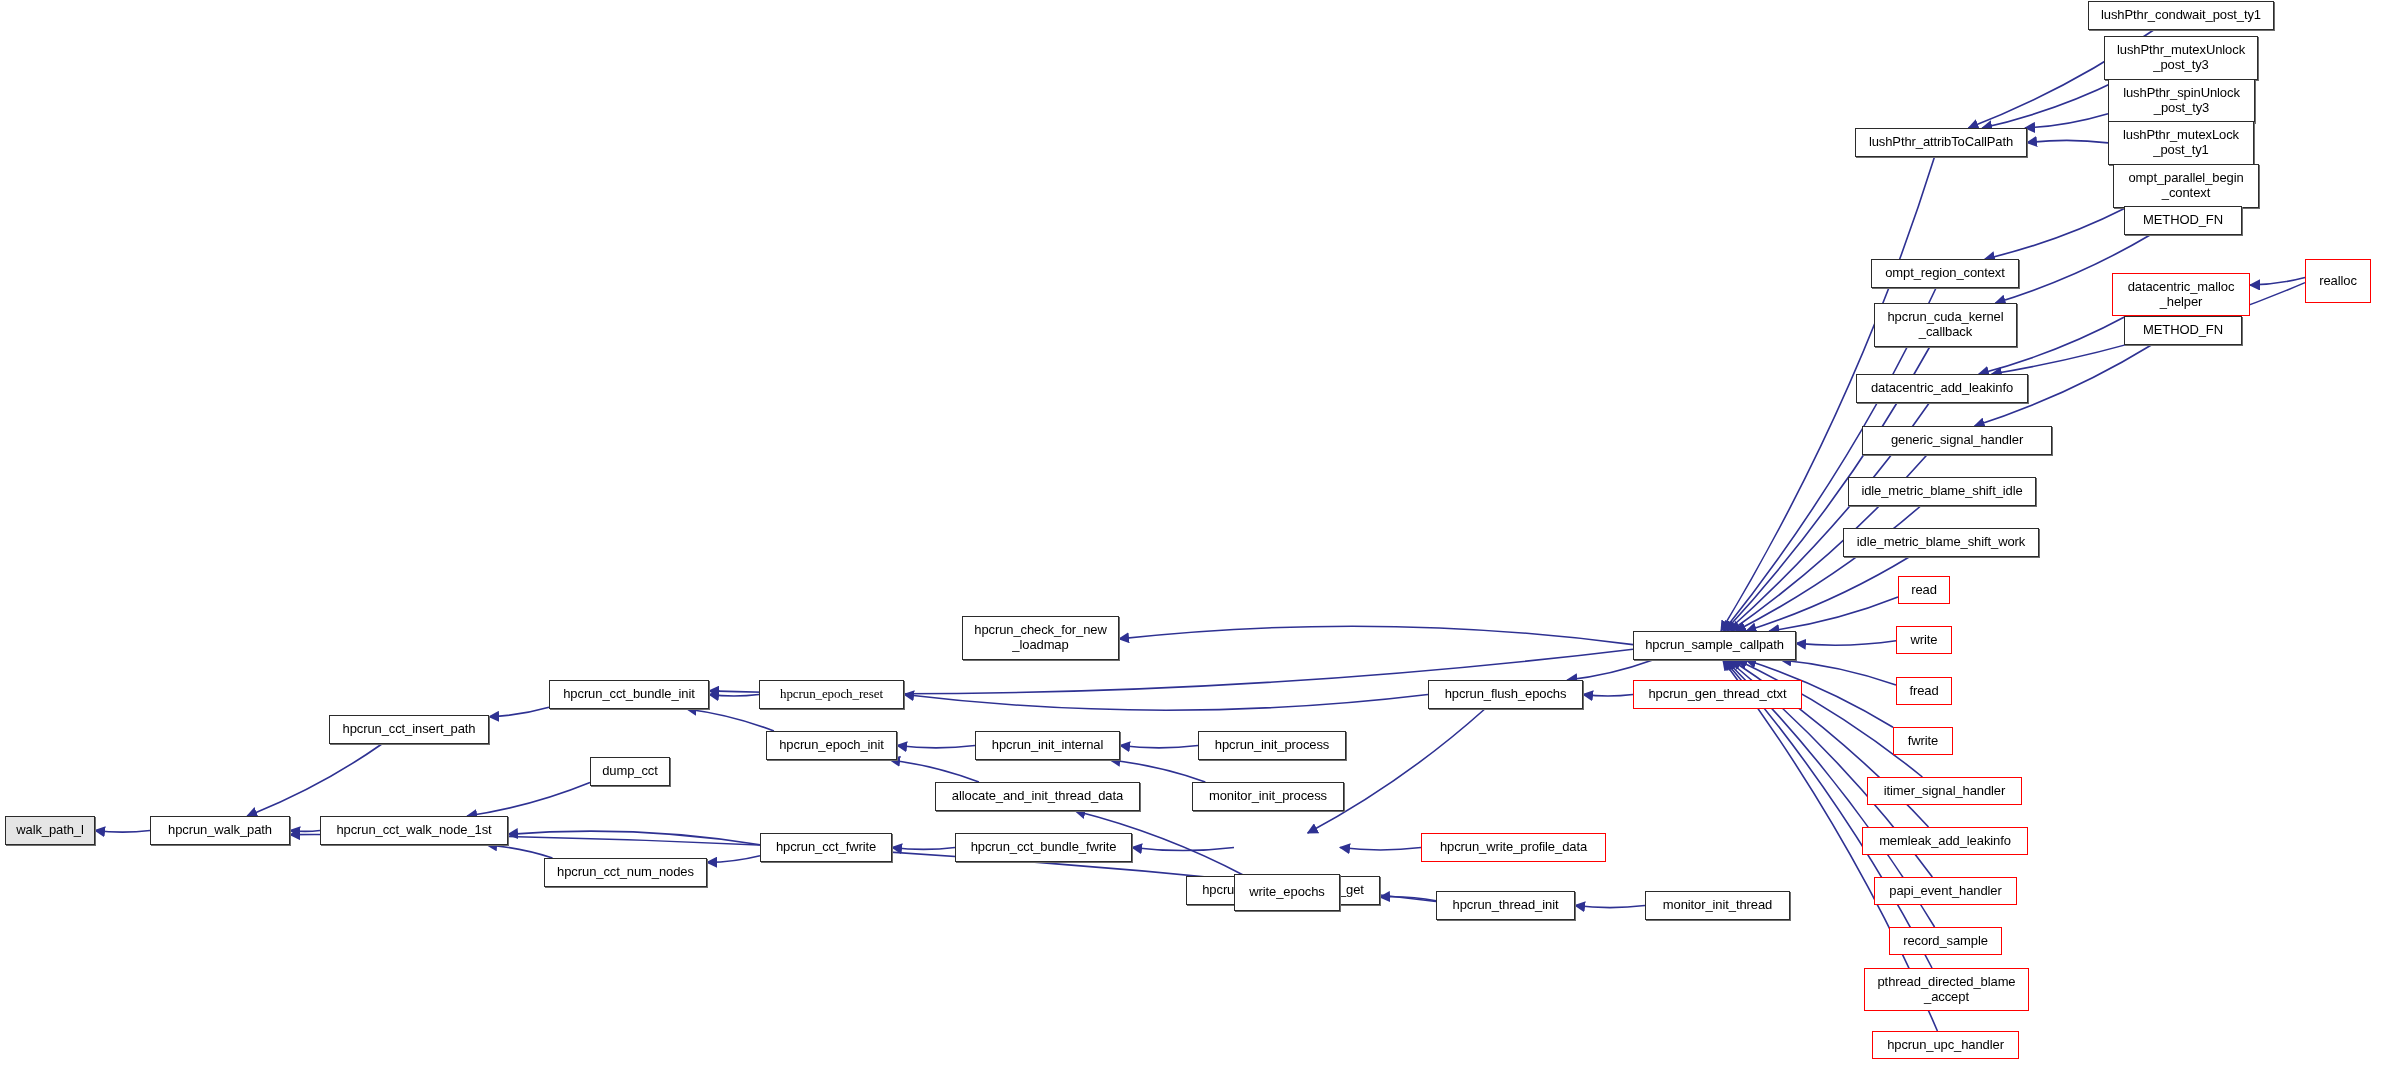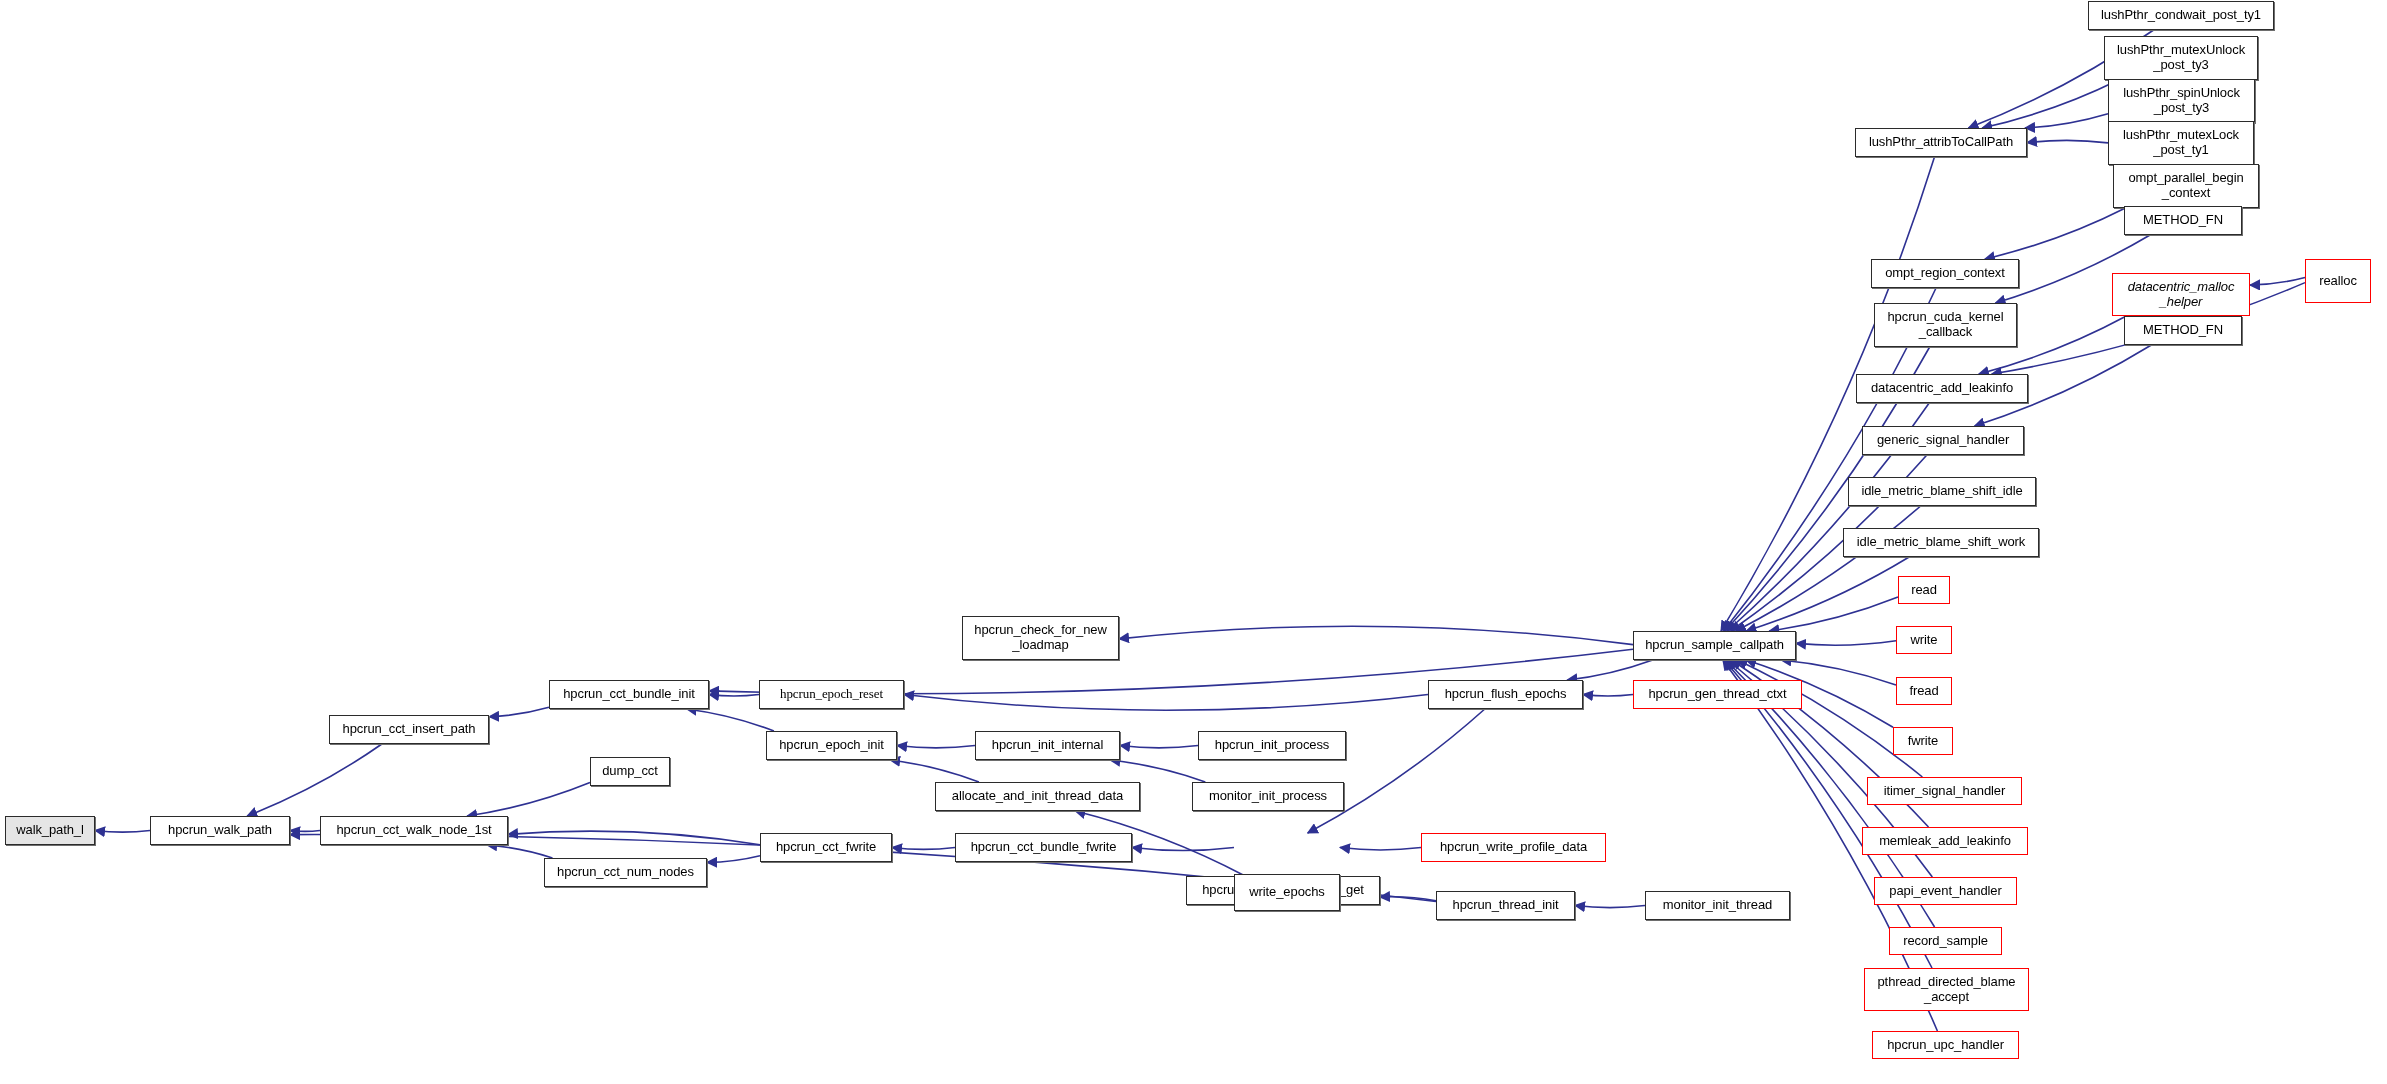--- a/index.html
+++ b/index.html
@@ -143,21 +143,21 @@
       <div class="node red" style="left: 1421px; top: 833px; width: 185px; height: 29px;">hpcrun_write_profile_data</div>
       <div class="node black" style="left: 1436px; top: 891px; width: 139px; height: 29px;">hpcrun_thread_init</div>
       <div class="node black" style="left: 1633px; top: 631px; width: 163px; height: 29px;">hpcrun_sample_callpath</div>
       <div class="node red" style="left: 1633px; top: 680px; width: 169px; height: 29px;">hpcrun_gen_thread_ctxt</div>
       <div class="node black" style="left: 1645px; top: 891px; width: 145px; height: 29px;">monitor_init_thread</div>
       <div class="node black" style="left: 1855px; top: 128px; width: 172px; height: 29px;">lushPthr_attribToCallPath</div>
       <div class="node black" style="left: 1871px; top: 259px; width: 148px; height: 29px;">ompt_region_context</div>
       <div class="node black" style="left: 1874px; top: 303px; width: 143px; height: 44px;">hpcrun_cuda_kernel
 _callback</div>
       <div class="node black" style="left: 1856px; top: 374px; width: 172px; height: 29px;">datacentric_add_leakinfo</div>
-      <div class="node black" style="left: 1862px; top: 426px; width: 162px; height: 29px;">generic_signal_handler</div>
+      <div class="node black" style="left: 1862px; top: 426px; width: 190px; height: 29px;">generic_signal_handler</div>
       <div class="node black" style="left: 1848px; top: 477px; width: 188px; height: 29px;">idle_metric_blame_shift_idle</div>
       <div class="node black" style="left: 1843px; top: 528px; width: 196px; height: 29px;">idle_metric_blame_shift_work</div>
       <div class="node red" style="left: 1898px; top: 576px; width: 52px; height: 28px;">read</div>
       <div class="node red" style="left: 1896px; top: 626px; width: 56px; height: 28px;">write</div>
       <div class="node red" style="left: 1896px; top: 677px; width: 56px; height: 28px;">fread</div>
       <div class="node red" style="left: 1893px; top: 727px; width: 60px; height: 28px;">fwrite</div>
       <div class="node red" style="left: 1867px; top: 777px; width: 155px; height: 28px;">itimer_signal_handler</div>
       <div class="node red" style="left: 1862px; top: 827px; width: 166px; height: 28px;">memleak_add_leakinfo</div>
       <div class="node red" style="left: 1874px; top: 877px; width: 143px; height: 28px;">papi_event_handler</div>
       <div class="node red" style="left: 1889px; top: 927px; width: 113px; height: 28px;">record_sample</div>
@@ -168,17 +168,17 @@
       <div class="node black" style="left: 2104px; top: 36px; width: 154px; height: 44px;">lushPthr_mutexUnlock
 _post_ty3</div>
       <div class="node black" style="left: 2108px; top: 79px; width: 147px; height: 44px;">lushPthr_spinUnlock
 _post_ty3</div>
       <div class="node black" style="left: 2108px; top: 121px; width: 146px; height: 44px;">lushPthr_mutexLock
 _post_ty1</div>
       <div class="node black" style="left: 2113px; top: 164px; width: 146px; height: 44px;">ompt_parallel_begin
 _context</div>
       <div class="node black" style="left: 2124px; top: 206px; width: 118px; height: 29px;">METHOD_FN</div>
       <div class="node red" style="left: 2305px; top: 259px; width: 66px; height: 44px;">realloc</div>
-      <div class="node red" style="left: 2112px; top: 273px; width: 138px; height: 43px; font-style: italic;">datacentric_malloc
+      <div class="node red" style="left: 2112px; top: 273px; width: 138px; height: 43px;">datacentric_malloc
 _helper</div>
       <div class="node black" style="left: 2124px; top: 316px; width: 118px; height: 29px;">METHOD_FN</div>
     </div>
 </div>
 
 </body></html>

